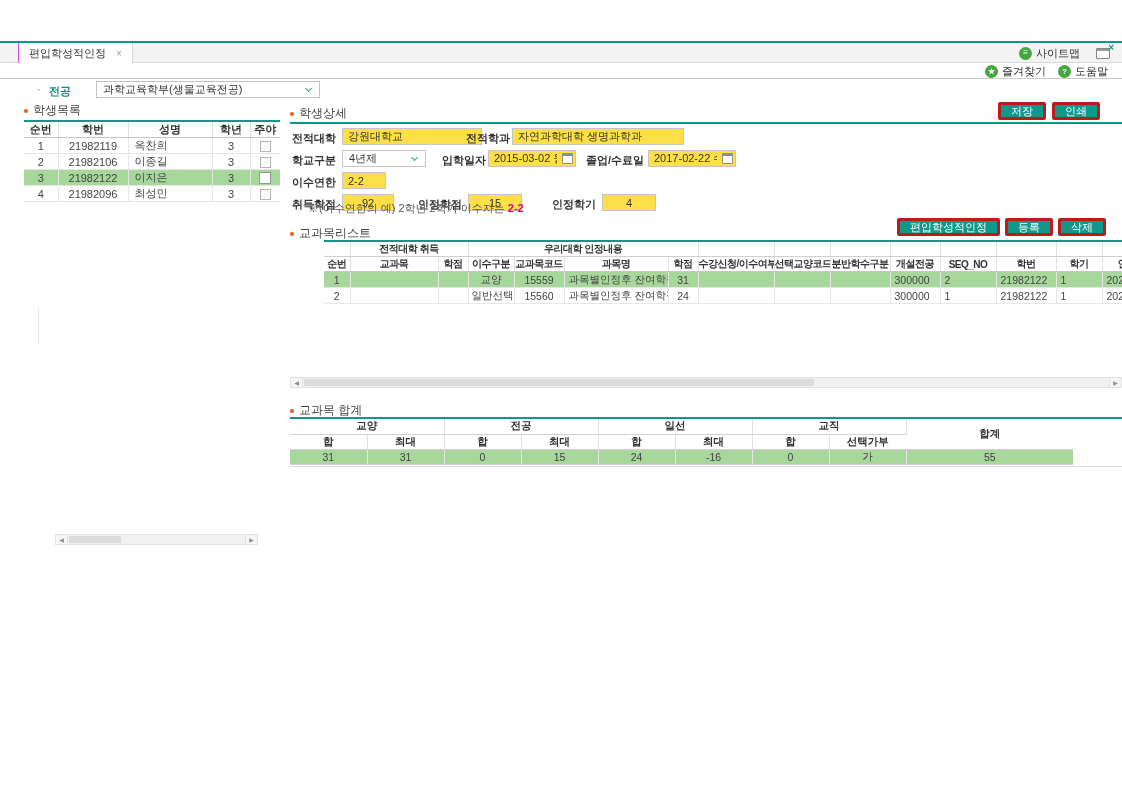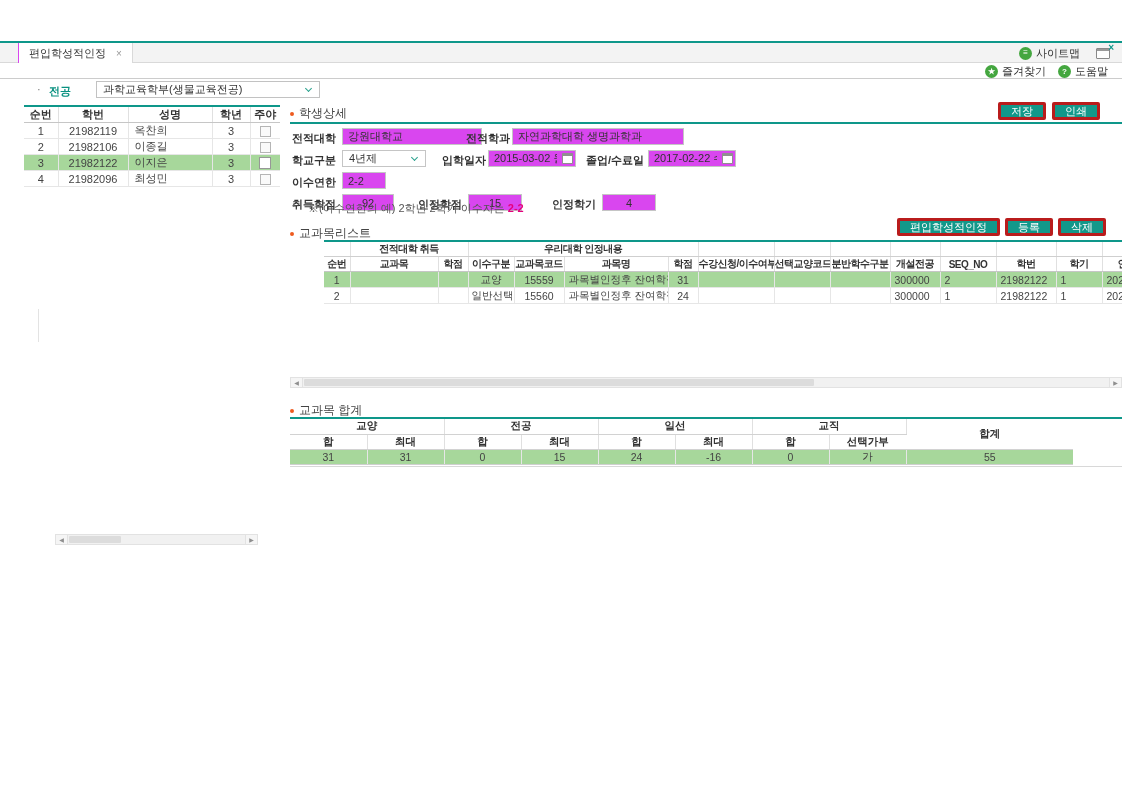--- a/index.html
+++ b/index.html
@@ -60,21 +60,21 @@
   
   .detail-panel { position:absolute; left:290px; top:100px; width:832px; }
   .detail-buttons { position:absolute; right:22px; top:2px; display:flex; gap:6px; }
   .btn { height:18px; padding:0 10px; background:#12988a; border:3px solid #b91c1c; border-radius:2px; color:#fff;
     font-size:11px; display:inline-flex; align-items:center; justify-content:center; font-family:inherit; cursor:pointer; white-space:nowrap; }
   .detail-head { position:absolute; left:0; top:6px; width:832px; }
   .detail-teal { position:absolute; left:0; top:22px; width:832px; height:2px; background:#0e978a; }
   .form { position:absolute; left:0; top:27px; width:832px; }
   .form-row { position:relative; height:22px; }
   .flabel { position:absolute; top:4px; font-weight:bold; color:#333; white-space:nowrap; }
-  .finput { position:absolute; top:1px; height:17px; border:1px solid #c5c5c5; background:#d946ef; font-size:11px; color:#333;
+  .finput { position:absolute; top:1px; height:17px; border:1px solid #c5c5c5; background:#fde047; font-size:11px; color:#333;
     padding:0 5px; font-family:inherit; }
   .fcenter { text-align:center; }
   .fselect { position:absolute; top:1px; height:17px; border:1px solid #c5c5c5; background:#fff; display:flex; align-items:center;
     padding:0 18px 0 6px; cursor:pointer; }
   .date-wrap { position:absolute; top:1px; height:17px; }
   .date-wrap .finput { position:absolute; left:0; top:0; width:100%; height:17px; padding-right:18px; }
   .cal-icon { position:absolute; right:3px; top:3px; width:11px; height:11px; border:1px solid #8f8f8f; border-top:3px solid #8f8f8f;
     border-radius:1px; background:#fff; cursor:pointer; z-index:2; }
   .form-note { position:absolute; left:18px; top:101px; font-size:11px; color:#555; }
   .note-hl { color:#e5007d; font-weight:bold; }
@@ -143,20 +143,24 @@
   <div class="filter-row">
     <span class="filter-dot">·</span>
     <span class="filter-label">전공</span>
     <div class="select-box">
       <span>과학교육학부(생물교육전공)</span>
       <span class="chev"></span>
     </div>
   </div>
 
   <div class="student-panel">
+    <div class="section-head">
+      <span class="bullet"></span>
+      <span>학생목록</span>
+    </div>
     <div class="teal-line"></div>
     <table class="grid">
       <colgroup>
           <col style="width:34px">
           <col style="width:70px">
           <col style="width:84px">
           <col style="width:38px">
           <col style="width:30px">
         </colgroup>
       <tbody>

